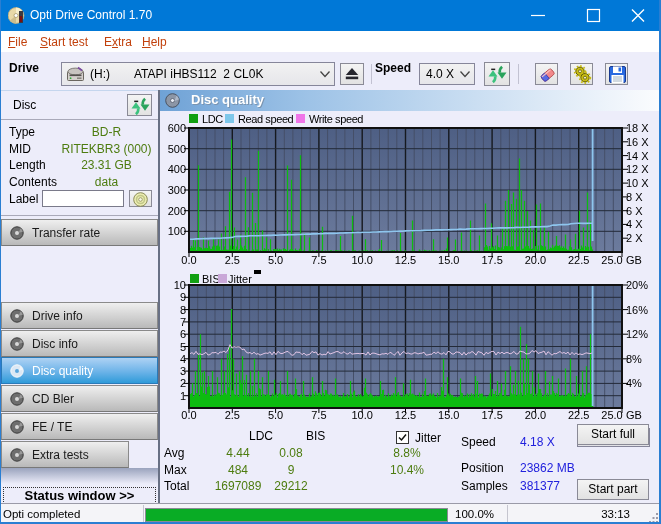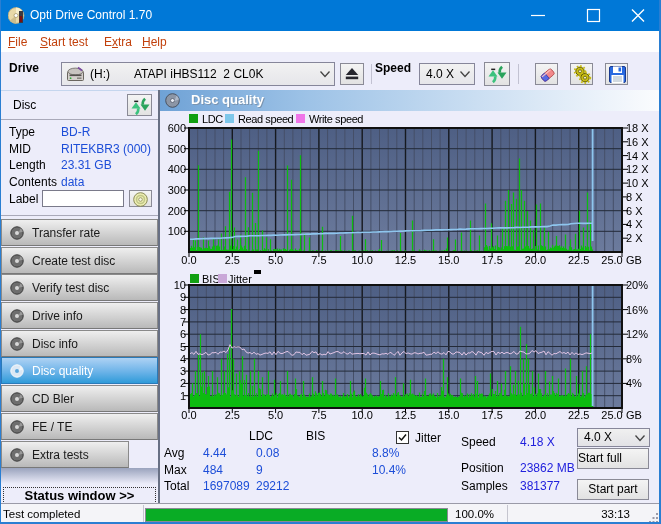--- a/index.html
+++ b/index.html
@@ -1,19 +1,19 @@
 <!DOCTYPE html>
 <html><head><meta charset="utf-8">
 <style>
 *{margin:0;padding:0;box-sizing:border-box}
 html,body{width:661px;height:524px;overflow:hidden}
 body{font-family:"Liberation Sans",sans-serif;font-size:12px;position:relative;background:#ededfa}
 .abs{position:absolute}
 .lbl{position:absolute;color:#000}
-.val{position:absolute;color:#1d4ed8;text-align:left}
+.val{position:absolute;color:#4d7c0f;text-align:center}
 .btn3d{position:absolute;background:linear-gradient(#f4f4f4,#e2e2e2);border:1px solid #8a8a96}
 </style></head>
 <body>
 
 <div class="abs" style="left:0;top:0;width:1px;height:524px;background:#2a7ed2;z-index:50"></div>
 <div class="abs" style="left:659px;top:0;width:2px;height:524px;background:#2a7ed2;z-index:50"></div>
 <div class="abs" style="left:0;top:522px;width:661px;height:2px;background:#2a7ed2;z-index:50"></div>
 
 <div class="abs" style="left:0;top:0;width:661px;height:31px;background:#0078d7">
   <svg class="abs" style="left:8px;top:7px" width="17" height="17" viewBox="0 0 17 17">
@@ -145,36 +145,20 @@
     </svg>
   </div>
   <div class="abs" style="left:0;top:124px;width:157px;height:1px;background:#a9a9b9"></div>
 <div class="abs" style="left:0px;top:128px;width:157px;height:27px;background:linear-gradient(#efefef,#b9b9b9);border:1px solid #8a8a8a;border-bottom:1px solid #787878;color:#1a1a1a">
 <svg class="abs" style="left:7px;top:5px" width="16" height="16" viewBox="0 0 16 16">
         <circle cx="8" cy="8" r="6.2" fill="#6e6e6e" stroke="#3a3a3a"></circle>
         <circle cx="8" cy="8" r="2" fill="#d8d8d8"></circle>
         <path d="M11.5 3.2a6.2 6.2 0 0 1 2.4 3.6l-4.2 1Z" fill="#999"></path>
       </svg>
 <div class="abs" style="left:30px;top:6px">Transfer rate</div>
-    </div>
-<div class="abs" style="left:0px;top:156px;width:157px;height:27px;background:linear-gradient(#efefef,#b9b9b9);border:1px solid #8a8a8a;border-bottom:1px solid #787878;color:#1a1a1a">
-<svg class="abs" style="left:7px;top:5px" width="16" height="16" viewBox="0 0 16 16">
-        <circle cx="8" cy="8" r="6.2" fill="#6e6e6e" stroke="#3a3a3a"></circle>
-        <circle cx="8" cy="8" r="2" fill="#d8d8d8"></circle>
-        <path d="M11.5 3.2a6.2 6.2 0 0 1 2.4 3.6l-4.2 1Z" fill="#999"></path>
-      </svg>
-<div class="abs" style="left:30px;top:6px">Create test disc</div>
-    </div>
-<div class="abs" style="left:0px;top:183px;width:157px;height:27px;background:linear-gradient(#efefef,#b9b9b9);border:1px solid #8a8a8a;border-bottom:1px solid #787878;color:#1a1a1a">
-<svg class="abs" style="left:7px;top:5px" width="16" height="16" viewBox="0 0 16 16">
-        <circle cx="8" cy="8" r="6.2" fill="#6e6e6e" stroke="#3a3a3a"></circle>
-        <circle cx="8" cy="8" r="2" fill="#d8d8d8"></circle>
-        <path d="M11.5 3.2a6.2 6.2 0 0 1 2.4 3.6l-4.2 1Z" fill="#999"></path>
-      </svg>
-<div class="abs" style="left:30px;top:6px">Verify test disc</div>
     </div>
 <div class="abs" style="left:0px;top:211px;width:157px;height:27px;background:linear-gradient(#efefef,#b9b9b9);border:1px solid #8a8a8a;border-bottom:1px solid #787878;color:#1a1a1a">
 <svg class="abs" style="left:7px;top:5px" width="16" height="16" viewBox="0 0 16 16">
         <circle cx="8" cy="8" r="6.2" fill="#6e6e6e" stroke="#3a3a3a"></circle>
         <circle cx="8" cy="8" r="2" fill="#d8d8d8"></circle>
         <path d="M11.5 3.2a6.2 6.2 0 0 1 2.4 3.6l-4.2 1Z" fill="#999"></path>
       </svg>
 <div class="abs" style="left:30px;top:6px">Drive info</div>
     </div>
 <div class="abs" style="left:0px;top:239px;width:157px;height:27px;background:linear-gradient(#efefef,#b9b9b9);border:1px solid #8a8a8a;border-bottom:1px solid #787878;color:#1a1a1a">
@@ -355,25 +339,25 @@
 <div class="lbl" style="left:461px;top:461px">Position</div>
 <div class="abs" style="left:520px;top:461px;color:#2121dd">23862 MB</div>
 <div class="lbl" style="left:461px;top:479px">Samples</div>
 <div class="abs" style="left:520px;top:479px;color:#2121dd">381377</div>
 <div class="abs" style="left:577px;top:428px;width:73px;height:19px;background:linear-gradient(#f0f0f0,#e2e2e6);border:1px solid #86869a">
   <div class="abs" style="left:6px;top:1px">4.0 X</div>
   <svg class="abs" style="left:57px;top:6px" width="10" height="7">
       <path d="M0.5 0.5L5 5.5L9.5 0.5" fill="none" stroke="#444" stroke-width="1.3"></path>
     </svg>
 </div>
-<div class="btn3d" style="left:577px;top:448px;width:72px;height:21px;padding-top:2px">Start full</div>
+<div class="btn3d" style="left:577px;top:424px;width:72px;height:21px;text-align:center;padding-top:2px">Start full</div>
 <div class="btn3d" style="left:577px;top:479px;width:72px;height:21px;text-align:center;padding-top:2px">Start part</div>
 
 <div class="abs" style="left:0;top:503px;width:661px;height:21px;background:#f4f4f8;border-top:1px solid #9a9aa8">
-  <div class="abs" style="left:3px;top:4px;font-size:11.5px">Test completed</div>
+  <div class="abs" style="left:3px;top:4px;font-size:11.5px">Opti completed</div>
   <div class="abs" style="left:143px;top:1px;width:1px;height:18px;background:#c5c5cf"></div>
   <div class="abs" style="left:145px;top:4px;width:303px;height:14px;border:1px solid #8a8a96;background:#09ac25"></div>
   <div class="abs" style="left:455px;top:4px;font-size:11.5px">100.0%</div>
   <div class="abs" style="left:507px;top:1px;width:1px;height:18px;background:#c5c5cf"></div>
   <div class="abs" style="left:596px;top:4px;width:34px;text-align:right;font-size:11.5px">33:13</div>
   <svg class="abs" style="left:649px;top:9px" width="10" height="10">
       <g fill="#9a9aa8">
         <rect x="7" y="0" width="2" height="2"></rect>
         <rect x="7" y="4" width="2" height="2"></rect>
         <rect x="7" y="8" width="2" height="2"></rect>

